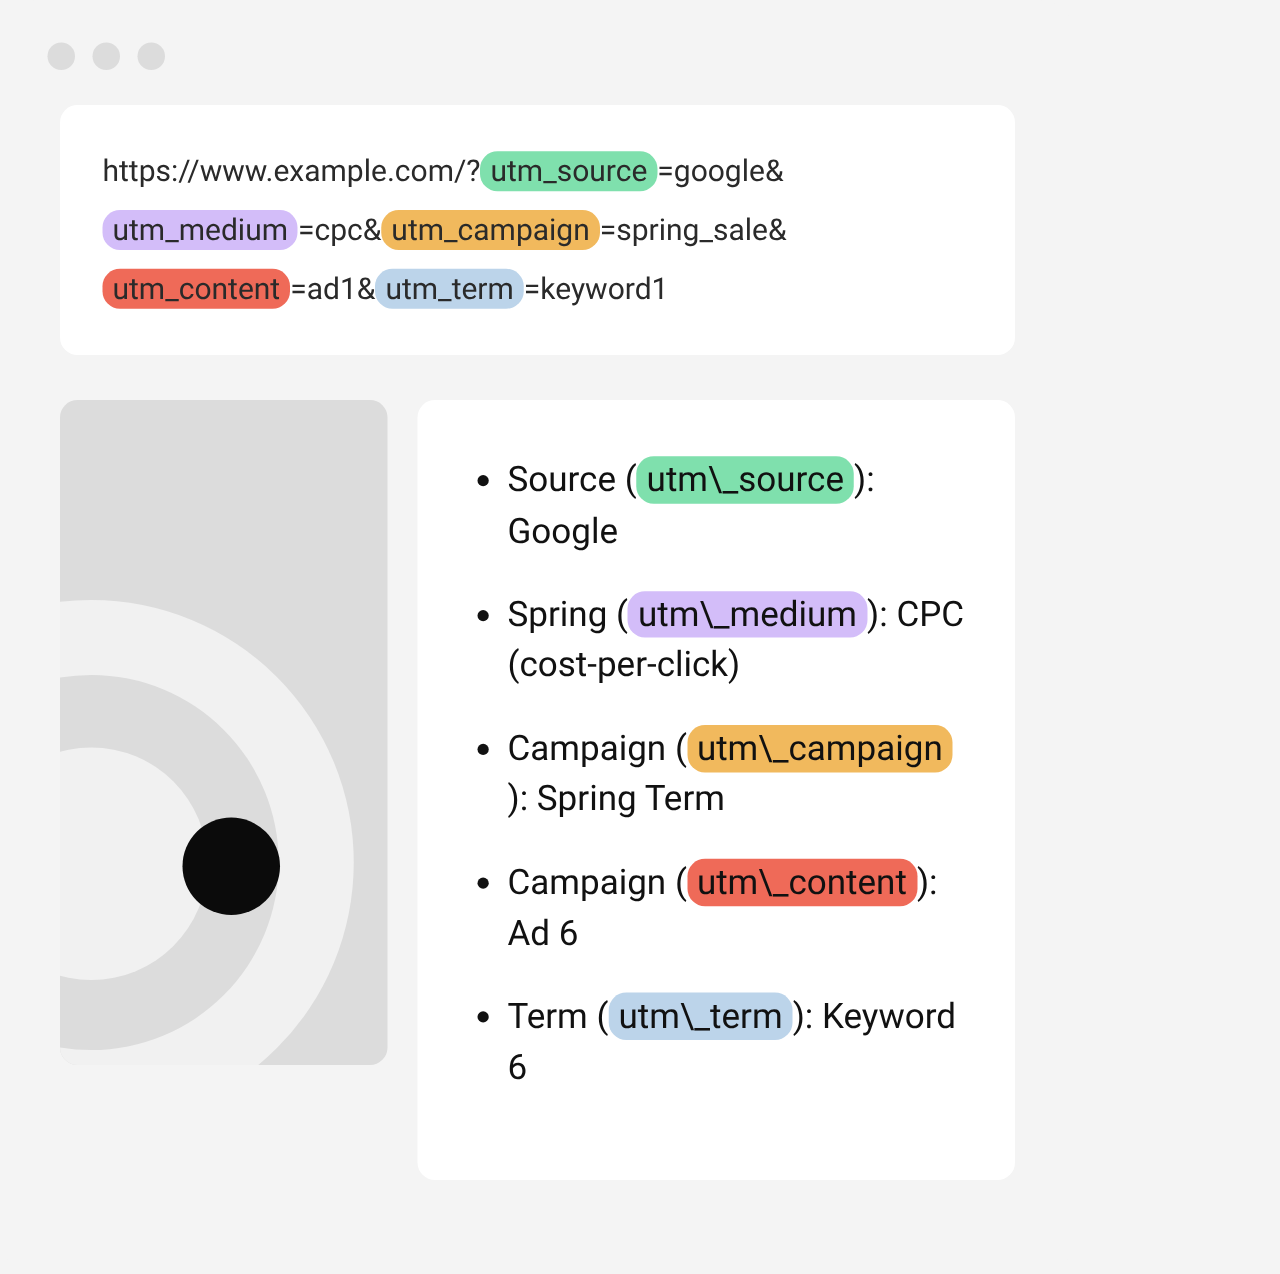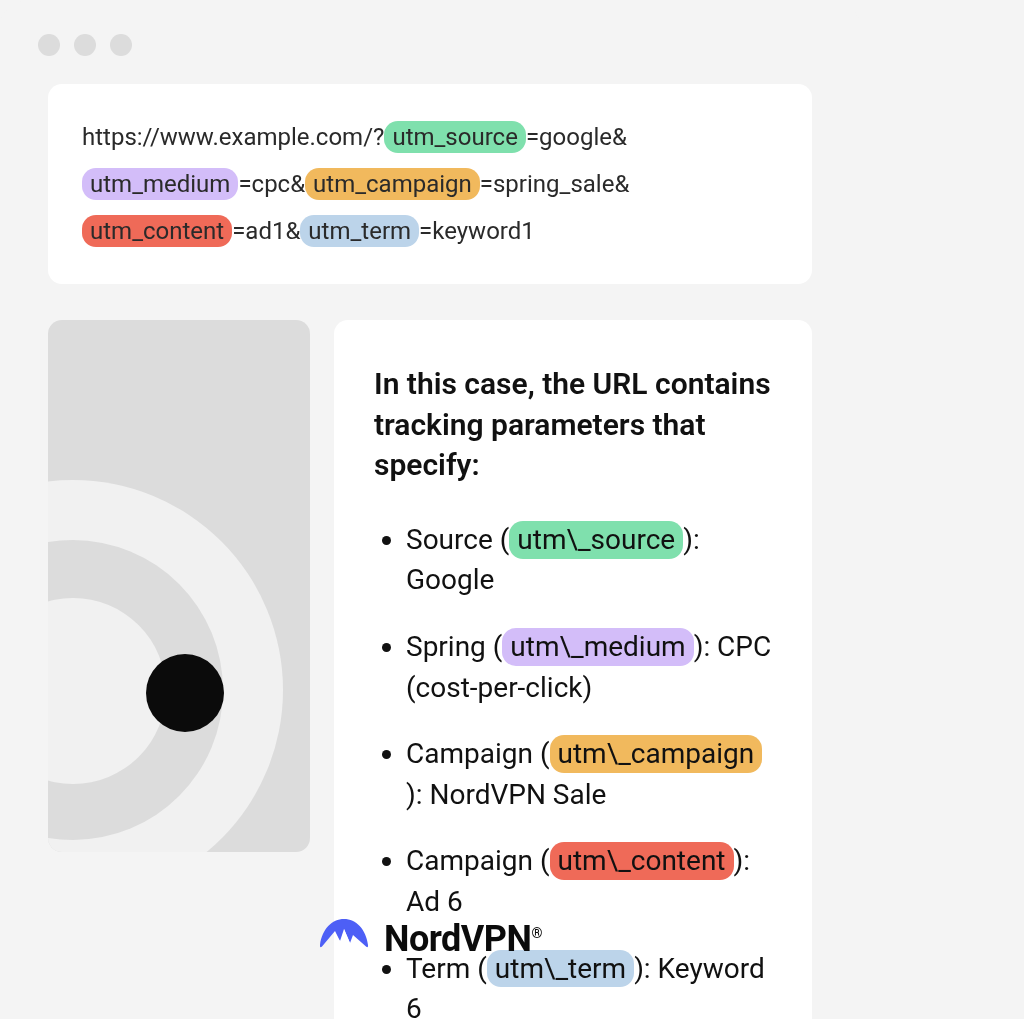--- a/index.html
+++ b/index.html
@@ -153,39 +153,24 @@
 
   <div class="lower">
     <div class="eye-box">
       <div class="ring-outer"></div>
       <div class="ring-mid"></div>
       <div class="ring-inner"></div>
       <div class="pupil"></div>
     </div>
 
     <div class="desc-card">
-      <div class="desc-title">In this case, the URL contains tracking parameters that specify:</div>
       <ul class="desc-list" id="desc-list">
           <li><span>Source (</span><span class="hl hl-green">utm\_source</span><span>): Google</span></li>
           <li><span>Spring (</span><span class="hl hl-purple">utm\_medium</span><span>): CPC (cost-per-click)</span></li>
-          <li><span>Campaign (</span><span class="hl hl-orange">utm\_campaign</span><span>): NordVPN Sale</span></li>
+          <li><span>Campaign (</span><span class="hl hl-orange">utm\_campaign</span><span>): Spring Term</span></li>
           <li><span>Campaign (</span><span class="hl hl-red">utm\_content</span><span>): Ad 6</span></li>
           <li><span>Term (</span><span class="hl hl-blue">utm\_term</span><span>): Keyword 6</span></li>
         </ul>
     </div>
   </div>
 
-  <div class="brand">
-    <span class="brand-icon">
-      <svg width="52" height="44" viewBox="0 0 52 44">
-        <path d="M26 2 C14 2 4 12 2 28 C1.7 30 2.5 31 4 29.5 L17 14 L22 24 L26 12 L32 26 L35 18 L48 29.5 C49.5 31 50.3 30 50 28 C48 12 38 2 26 2 Z" fill="#4d5ff6"></path>
-        <path d="M17 14 L22 24 L26 12 L32 26 L35 18 L26 40 Z" fill="#ffffff" opacity="0"></path>
-        <path d="M15.5 16 L26 38 L22 24 Z" fill="#ffffff"></path>
-        <path d="M26 12 L26 38 L32 26 Z" fill="#ffffff"></path>
-        <path d="M35 18 L26 38 L32 26 Z" fill="#ffffff" opacity="0"></path>
-      </svg>
-    </span>
-    <span class="brand-name">
-      <span>NordVPN</span><span class="brand-reg">®</span>
-    </span>
-  </div>
 
 </div>
 
 </body></html>

